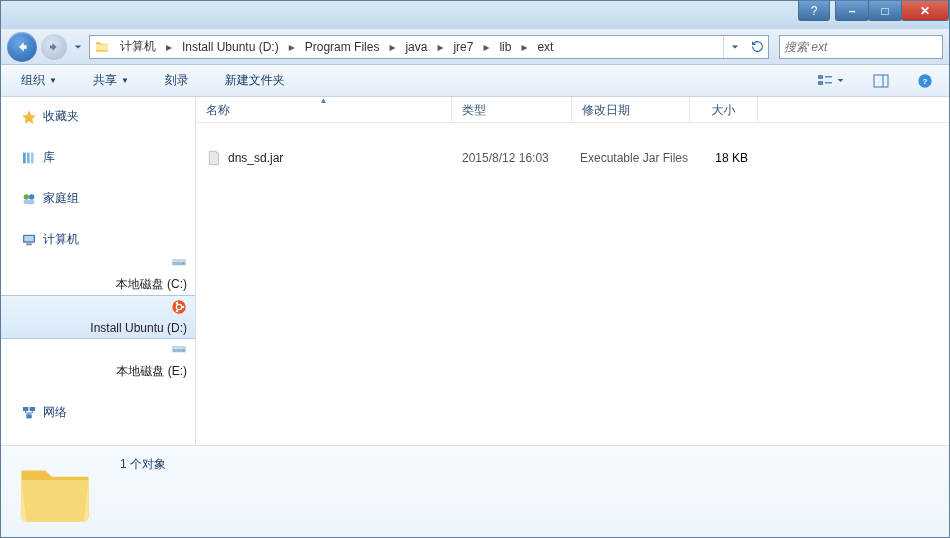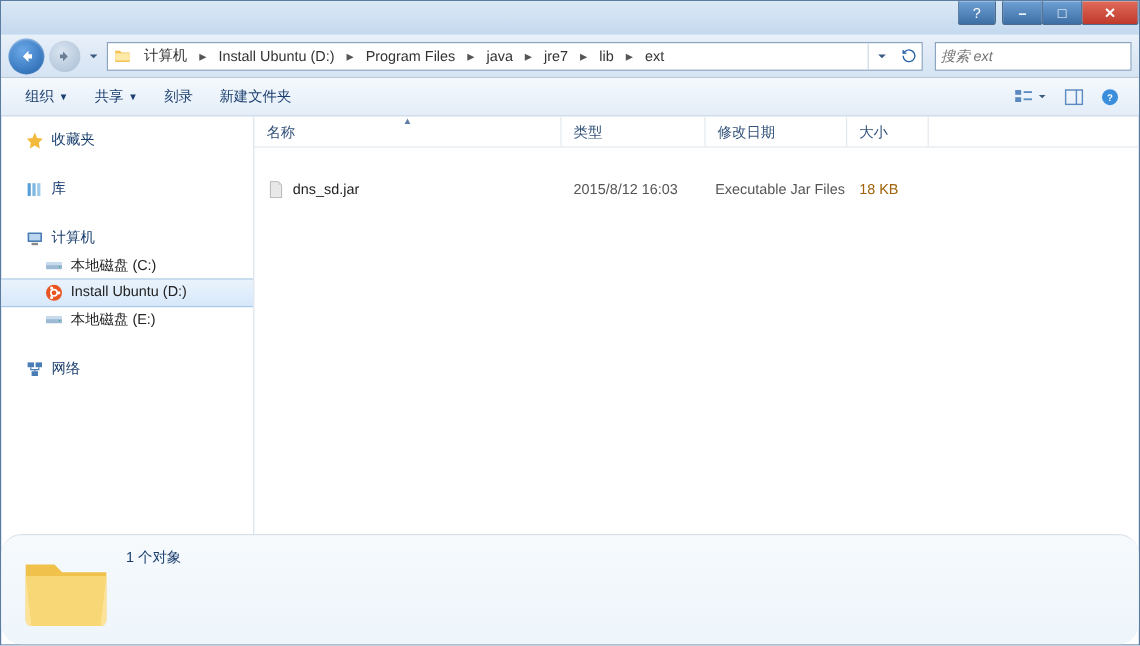--- a/index.html
+++ b/index.html
@@ -24,53 +24,53 @@
 .crumb { display: flex; align-items: center; height: 100%; }
 .crumb span { padding: 0 6px; color: #333; white-space: nowrap; cursor: default; }
 .crumb .sep { width: 14px; color: #555; padding:0; text-align:center; }
 .addr-tail { margin-left: auto; display: flex; align-items: center; height: 100%; border-left: 1px solid #cdd9e6; }
 .addr-btn { width: 22px; height: 22px; display: flex; align-items: center; justify-content: center; }
 
 .search { width: 164px; height: 24px; background: #fff; border: 1px solid #8ba5c1; display: flex; align-items: center; margin-left: 6px; padding: 0 4px; }
 .search input { border: none; outline: none; flex: 1; font-style: italic; color: #888; background: transparent; }
 .search-ico { width: 16px; height: 16px; }
 
-.toolbar { height: 32px; background: linear-gradient(#f5f9fd, #e3edf8); border-bottom: 1px solid #c6d4e4; display: flex; align-items: center; padding: 0 10px; gap: 2px; }
+.toolbar { height: 32px; background: linear-gradient(#f5f9fd, #e3edf8); border-bottom: 1px solid #c6d4e4; display: flex; align-items: center; padding: 0 10px; gap: 16px; }
 .tool-item { padding: 4px 10px; color: #1a3e6e; display: flex; align-items: center; gap: 4px; cursor: default; }
 .tool-item .dd { font-size: 8px; }
 .tool-spacer { flex: 1; }
 .tool-ico { width: 28px; height: 22px; display: flex; align-items: center; justify-content: center; border: 1px solid transparent; }
 .tool-ico.view { width: 42px; gap:4px; }
 
 .body-area { display: flex; height: 348px; }
-.sidebar { width: 211px; border-right: 1px solid #d9e1ea; padding: 8px 0; overflow: auto; }
+.sidebar { width: 195px; border-right: 1px solid #d9e1ea; padding: 8px 0; overflow: auto; }
 .side-group { margin-bottom: 18px; }
 .side-head { display: flex; align-items: center; gap: 6px; padding: 3px 8px 3px 20px; color: #1a3e6e; }
-.side-item { display: flex; align-items: flex-start; gap: 6px; padding: 3px 8px 3px 36px; color: #222; }
+.side-item { display: flex; align-items: flex-end; gap: 6px; padding: 3px 8px 3px 36px; color: #222; flex-direction: column; }
 .side-item.selected { background: linear-gradient(#eaf3fc, #d7e8fa); border: 1px solid #a8c8e8; border-left: none; border-right: none; margin: -1px 0; }
 .ico16 { width: 16px; height: 16px; flex-shrink: 0; }
 
 .file-area { flex: 1; display: flex; flex-direction: column; }
 .columns { display: flex; height: 26px; border-bottom: 1px solid #e4e9ef; color: #33527a; }
 .col { padding: 5px 10px; border-right: 1px solid #e4e9ef; position: relative; }
 .col.name { flex: 0 0 256px; }
 .col.date { flex: 0 0 118px; }
 .col.type { flex: 0 0 120px; }
-.col.size { flex: 0 0 68px; text-align: left; }
+.col.size { flex: 0 0 68px; text-align: center; }
 .col .sort { position: absolute; left: 50%; top: -1px; transform: translateX(-50%); font-size: 8px; color: #5b7da4; }
 
 .file-rows { padding: 4px 0; }
 .file-row { display: flex; height: 22px; align-items: center; }
 .cell { padding: 0 10px; white-space: nowrap; overflow: hidden; margin-top: 40px; }
 .cell.name { flex: 0 0 256px; display: flex; align-items: center; gap: 6px; color: #222; }
 .cell.date { flex: 0 0 118px; color: #555; }
 .cell.type { flex: 0 0 120px; color: #555; }
-.cell.size { flex: 0 0 68px; color: #a16207; }
-
-.details { height: 92px; border-top: 1px solid #d9e1ea; background: linear-gradient(#f6fafd, #eef5fb); display: flex; align-items: center; padding: 6px 14px; gap: 10px; border-radius: 17px; }
+.cell.size { flex: 0 0 68px; text-align: right; color: #000000; }
+
+.details { height: 92px; border-top: 1px solid #d9e1ea; background: linear-gradient(#f6fafd, #eef5fb); display: flex; align-items: center; padding: 6px 14px; gap: 25px; }
 .big-folder { width: 80px; height: 72px; }
 .details-text { color: #1a3e6e; padding-top: 4px; align-self: flex-start; }
 
 
 </style>
 </head>
 <body>
 
 <div class="window">
 
@@ -202,20 +202,30 @@
         </div>
       </div>
       <div class="side-group">
         <div class="side-head">
           <svg class="ico16" viewBox="0 0 24 24">
               <rect x="3" y="4" width="4" height="16" fill="#5aa0d8"></rect>
               <rect x="9" y="4" width="4" height="16" fill="#7db6e0"></rect>
               <rect x="15" y="4" width="4" height="16" fill="#9ccaea"></rect>
             </svg>
           <span>库</span>
+        </div>
+      </div>
+      <div class="side-group">
+        <div class="side-head">
+          <svg class="ico16" viewBox="0 0 24 24">
+              <circle cx="8" cy="9" r="4" fill="#6aa84f"></circle>
+              <circle cx="16" cy="9" r="4" fill="#3d85c6"></circle>
+              <rect x="4" y="13" width="16" height="7" rx="3" fill="#a7c7e7"></rect>
+            </svg>
+          <span>家庭组</span>
         </div>
       </div>
       <div class="side-group">
         <div class="side-head">
           <svg class="ico16" viewBox="0 0 24 24">
               <rect x="3" y="4" width="18" height="12" rx="1" fill="#4a7db5"></rect>
               <rect x="5" y="6" width="14" height="8" fill="#bcd6ef"></rect>
               <rect x="8" y="17" width="8" height="3" fill="#888"></rect>
             </svg>
           <span>计算机</span>

